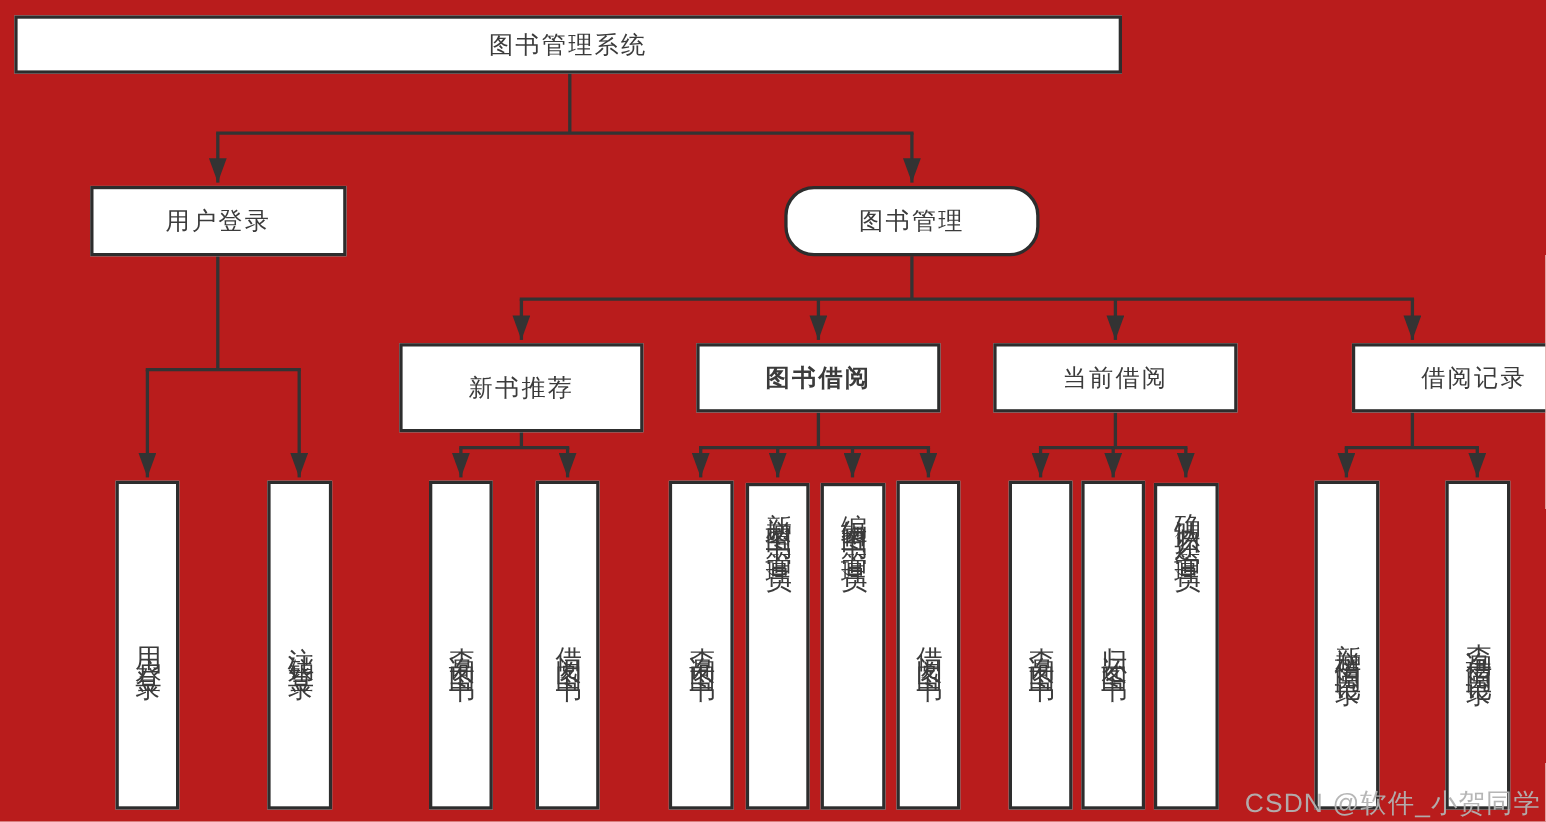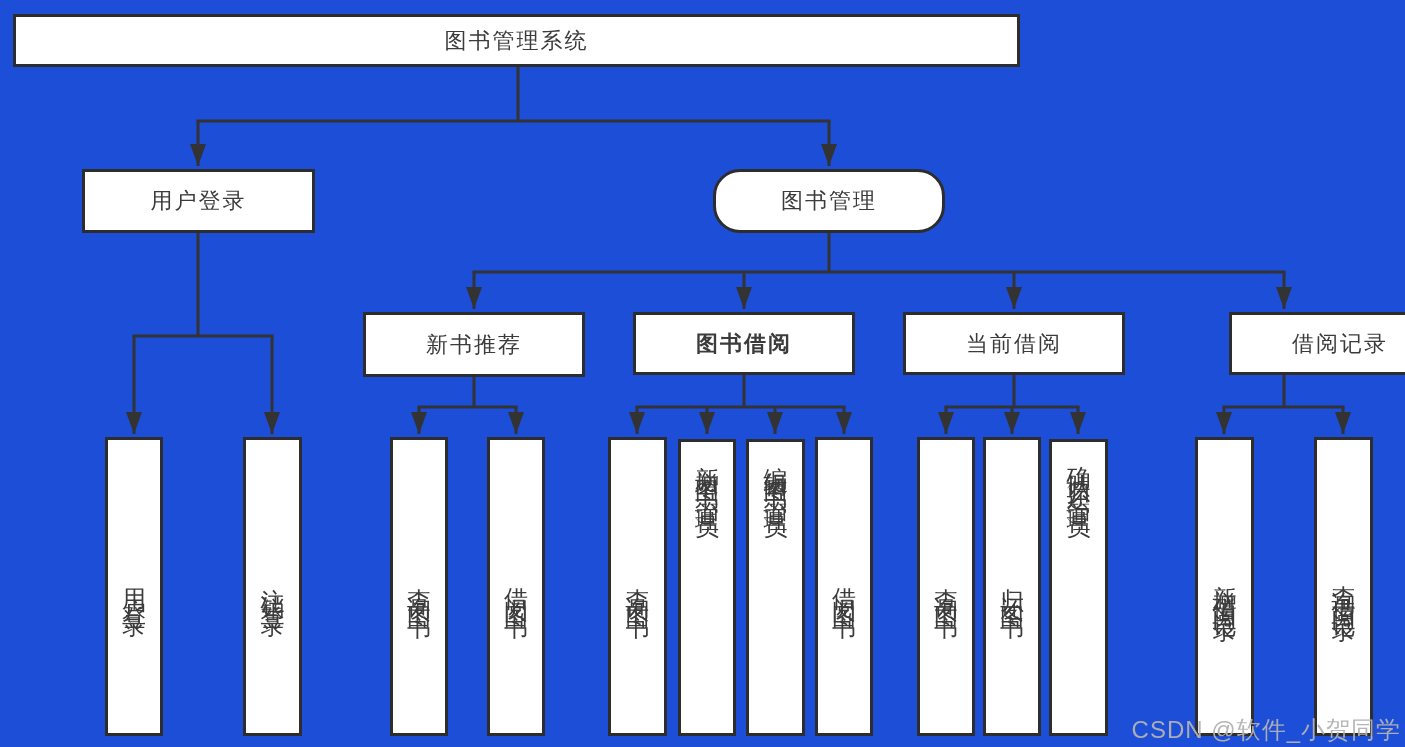--- a/index.html
+++ b/index.html
@@ -1,19 +1,19 @@
 <!DOCTYPE html>
 <html><head>
 <meta charset="utf-8">
 <style>
   html,body{margin:0;padding:0;background:#ffffff;}
   .canvas{
     position:relative;
     width:1405px;height:747px;
-    background:#1d4ed8;
+    background:#b91c1c;
     font-family:"Liberation Sans","DejaVu Sans",sans-serif;
     overflow:hidden;
   }
   .wires{position:absolute;left:0;top:0;width:1405px;height:747px;}
   .node{
     position:absolute;
     box-sizing:border-box;
     background:#ffffff;
     border:3px solid #2d2d2d;
     display:flex;
@@ -96,21 +96,21 @@
     <span class="hlabel">图书管理系统</span>
   </div>
 
   <div class="node" style="left:82px;top:169px;width:233px;height:64px;">
     <span class="hlabel">用户登录</span>
   </div>
   <div class="node" style="left:713px;top:169px;width:232px;height:64px;border-radius:27px;">
     <span class="hlabel">图书管理</span>
   </div>
 
-  <div class="node" style="left:363px;top:312px;width:222px;height:65px;">
+  <div class="node" style="left:363px;top:312px;width:222px;height:81px;">
     <span class="hlabel">新书推荐</span>
   </div>
   <div class="node" style="left:633px;top:312px;width:222px;height:63px;font-weight:bold;">
     <span class="hlabel">图书借阅</span>
   </div>
   <div class="node" style="left:903px;top:312px;width:222px;height:63px;">
     <span class="hlabel">当前借阅</span>
   </div>
   <div class="node" style="left:1229px;top:312px;width:222px;height:63px;">
     <span class="hlabel">借阅记录</span>

